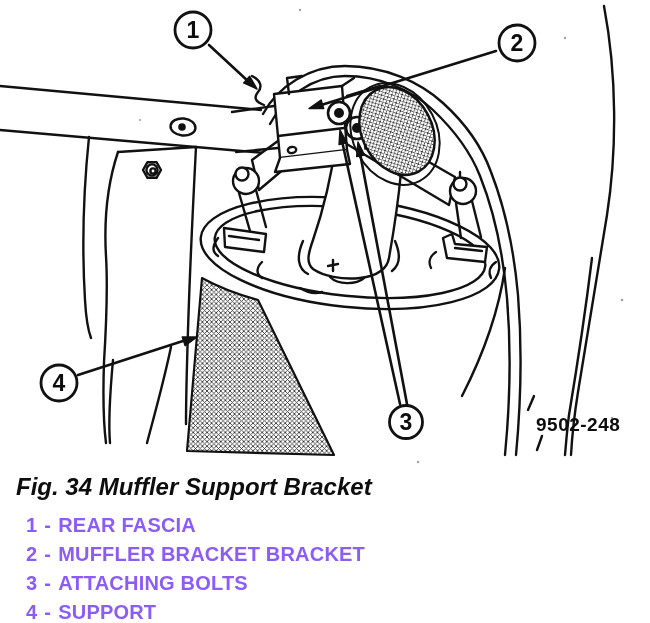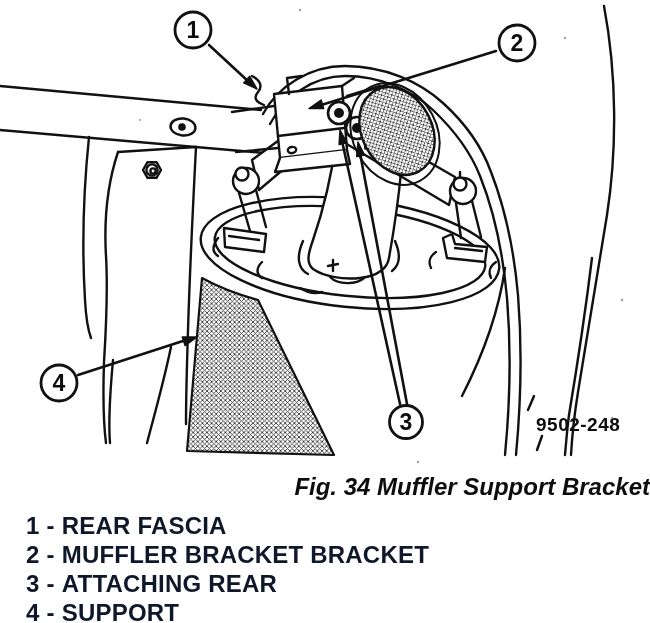--- a/index.html
+++ b/index.html
@@ -1,25 +1,25 @@
 <!DOCTYPE html>
 <html><head>
 <meta charset="utf-8">
 <style>
   html,body{margin:0;padding:0;background:#e8e8e8;}
   #page{position:relative;width:650px;height:623px;background:#ffffff;overflow:hidden;
         font-family:"Liberation Sans", sans-serif;color:#0d0d0d;}
   #art{position:absolute;left:0;top:0;}
   .callout-num{font:bold 23px "Liberation Sans", sans-serif;fill:#0d0d0d;}
   .fig-id{font:bold 19px "Liberation Sans", sans-serif;fill:#0d0d0d;letter-spacing:.5px;}
-  #caption{position:absolute;left:16px;right:0;top:473px;text-align:right;
+  #caption{position:absolute;left:16px;right:0;top:473px;text-align:left;
            font-size:24px;font-weight:bold;font-style:italic;letter-spacing:0px;color:#0d0d0d;}
   #legend{position:absolute;left:26px;top:511px;}
-  .legend-row{height:29px;line-height:29px;font-size:24px;font-weight:bold;
-              color:#0f172a;white-space:nowrap;letter-spacing:.2px;}
+  .legend-row{height:29px;line-height:29px;font-size:20px;font-weight:bold;
+              color:#8b5cf6;white-space:nowrap;letter-spacing:.2px;}
   .legend-sep{margin:0 7px;}
 </style>
 </head>
 <body>
 
 <div id="page">
 
   <svg id="art" width="650" height="466" viewBox="0 0 650 466">
     <defs>
       <pattern id="xh" width="4.6" height="4.6" patternUnits="userSpaceOnUse">
@@ -166,20 +166,20 @@
   <div id="caption">Fig. 34 Muffler Support Bracket</div>
 
   <div id="legend">
     <div class="legend-row">
       <span>1</span><span class="legend-sep">-</span><span>REAR FASCIA</span>
     </div>
     <div class="legend-row">
       <span>2</span><span class="legend-sep">-</span><span>MUFFLER BRACKET BRACKET</span>
     </div>
     <div class="legend-row">
-      <span>3</span><span class="legend-sep">-</span><span>ATTACHING REAR</span>
+      <span>3</span><span class="legend-sep">-</span><span>ATTACHING BOLTS</span>
     </div>
     <div class="legend-row">
       <span>4</span><span class="legend-sep">-</span><span>SUPPORT</span>
     </div>
   </div>
 
 </div>
 
 </body></html>

